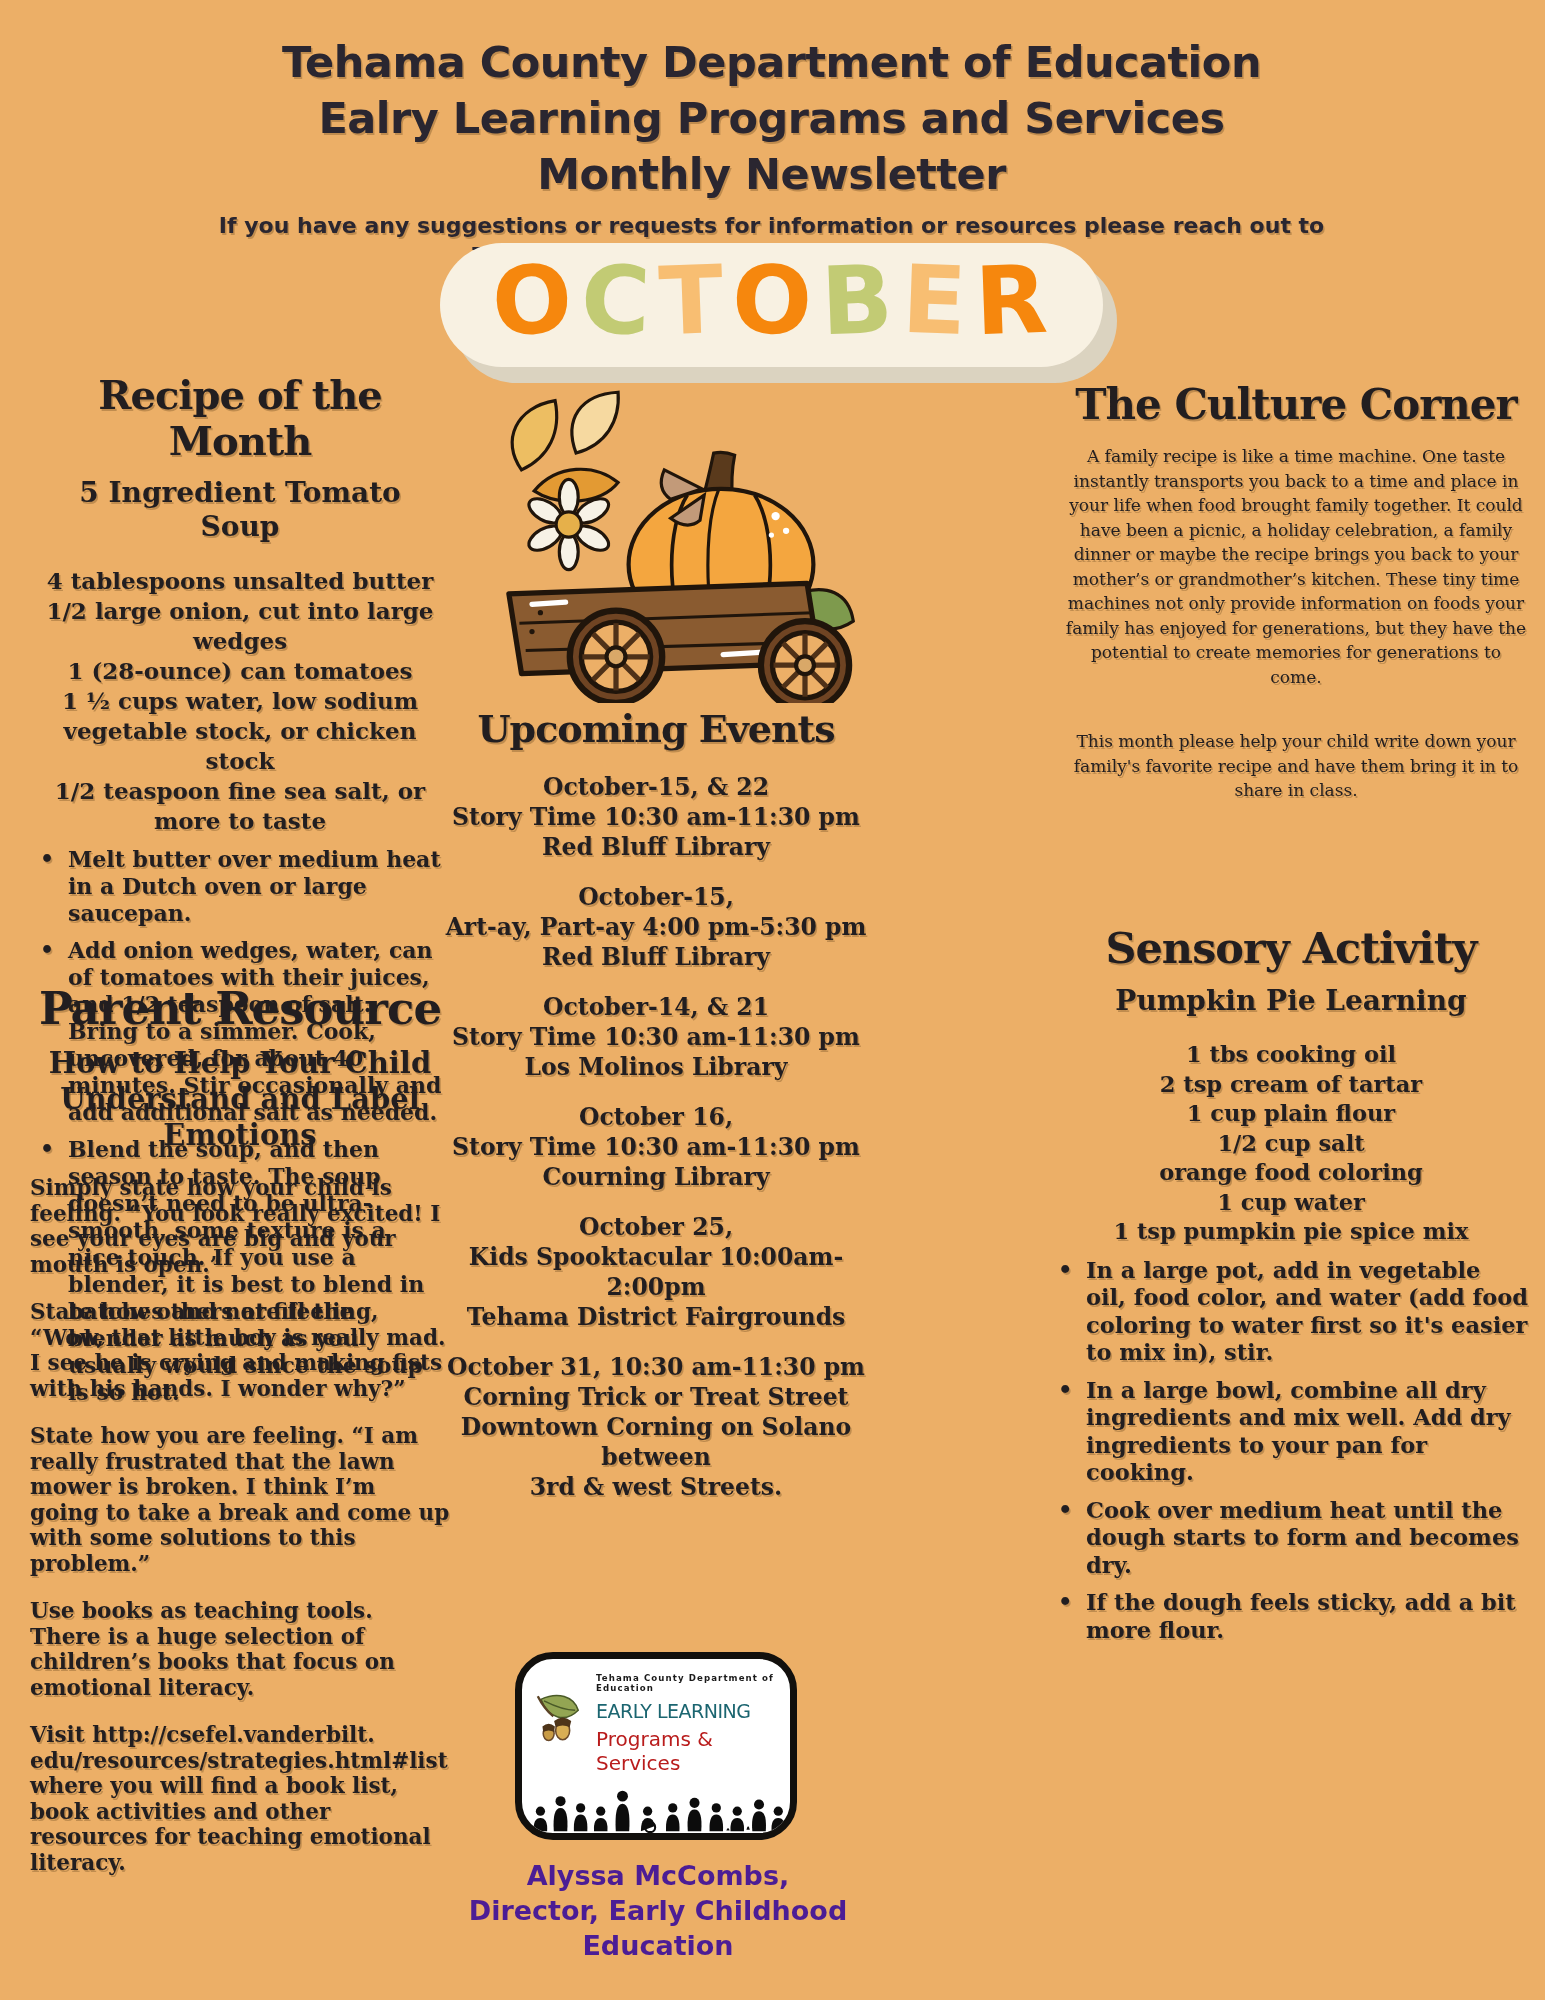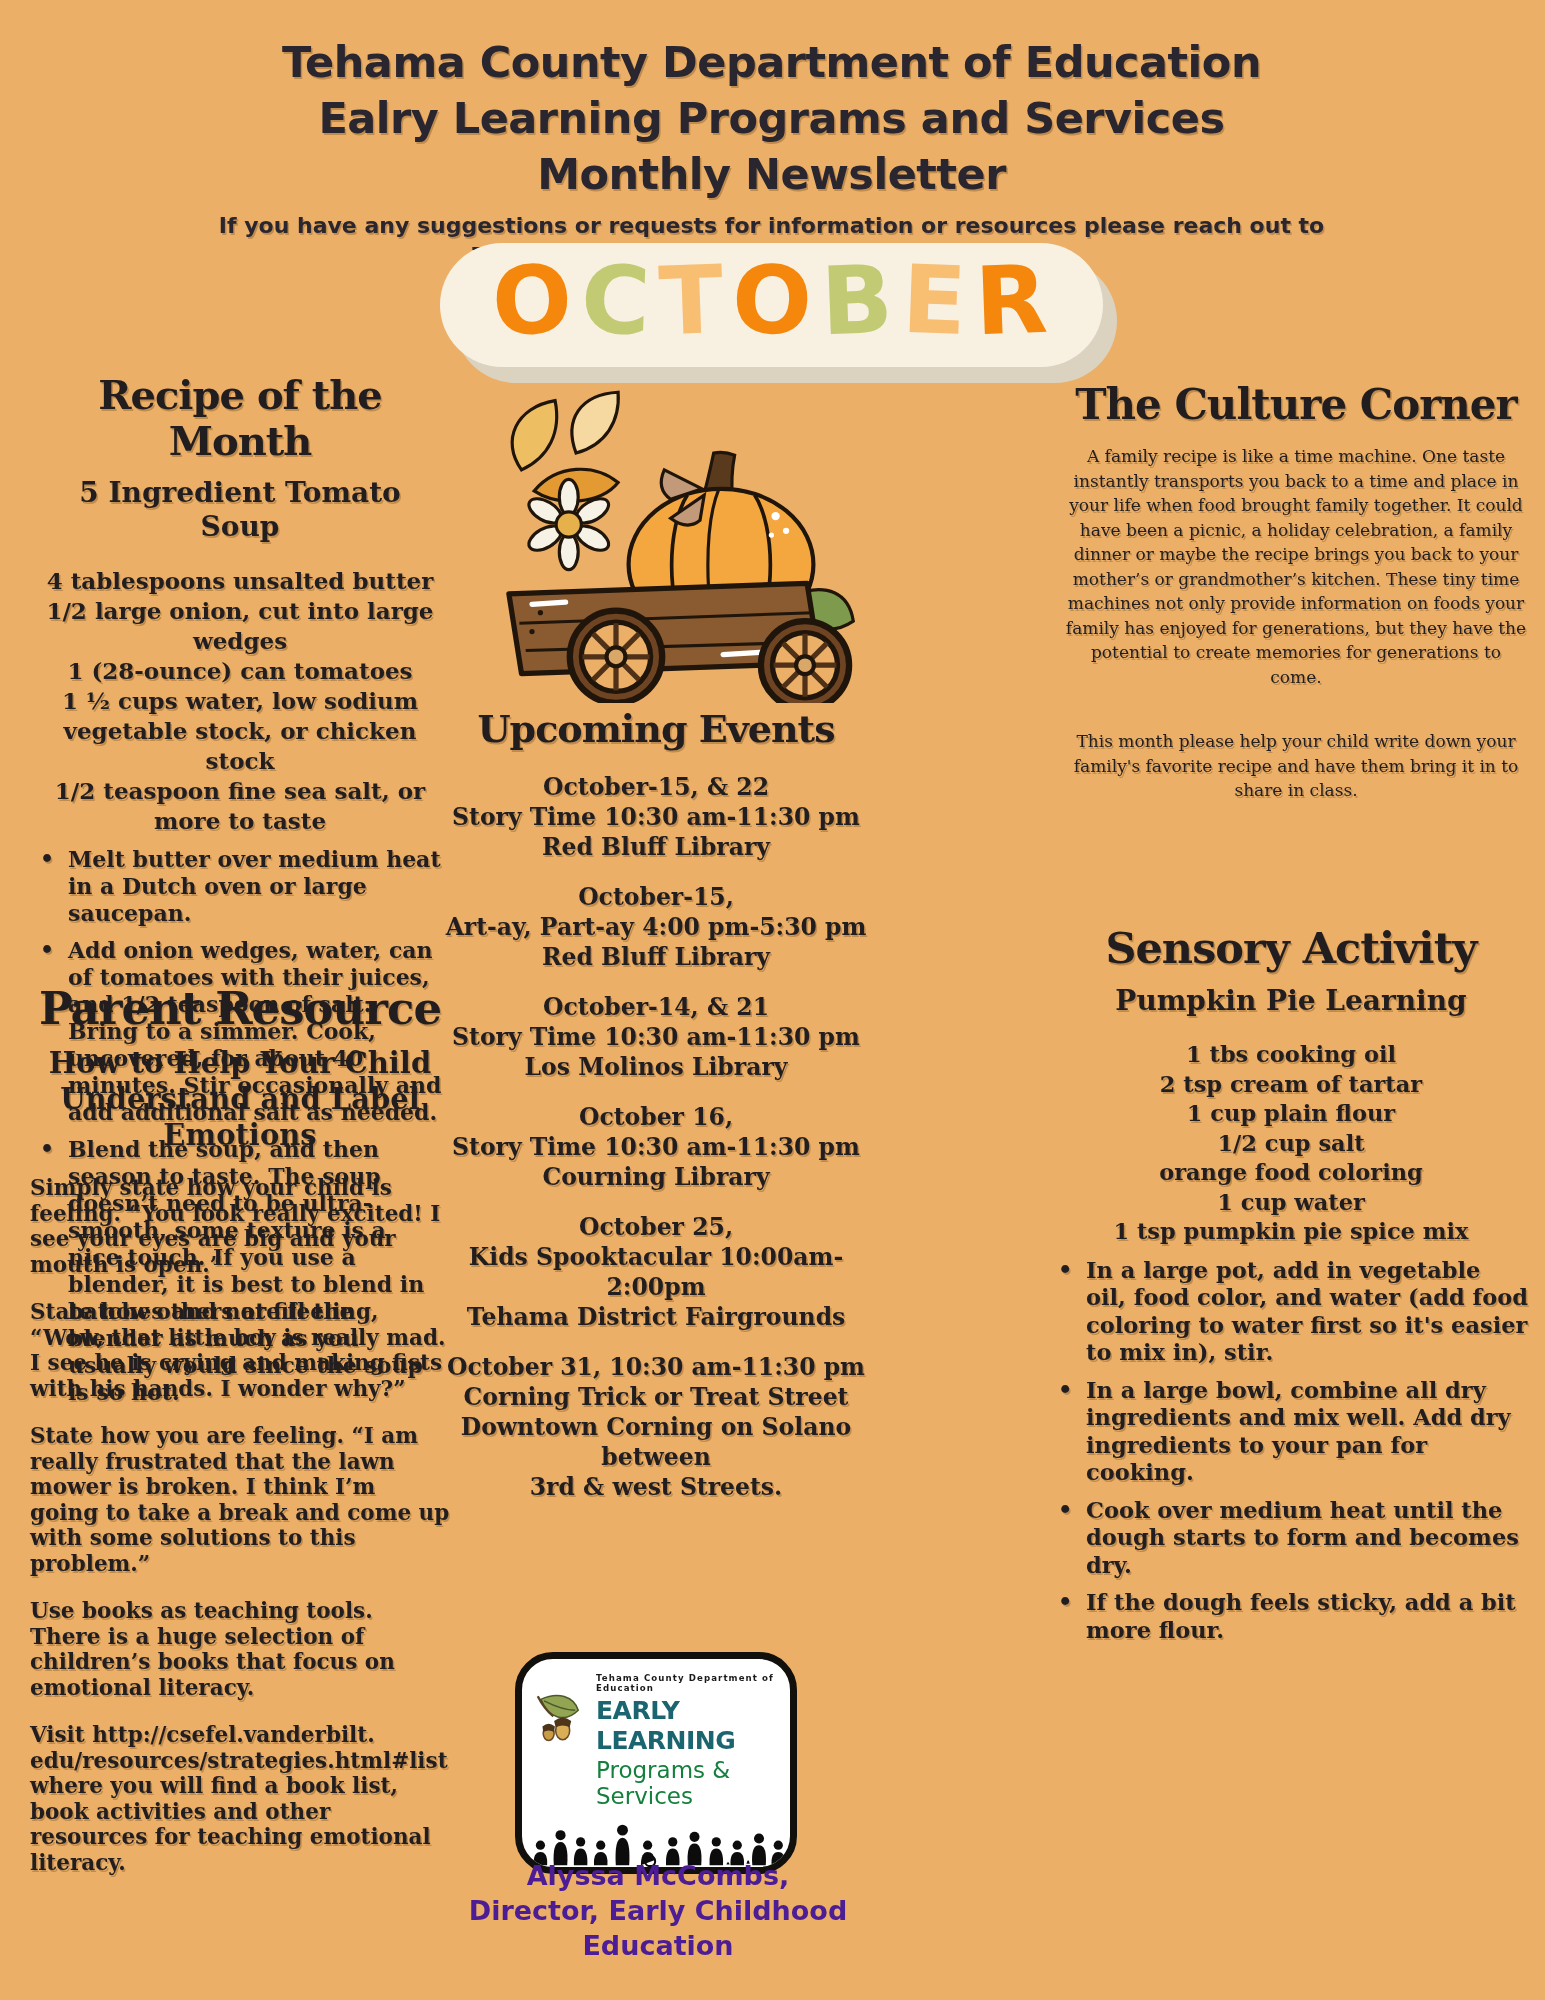--- a/index.html
+++ b/index.html
@@ -46,22 +46,22 @@
   .events-block{position:absolute;left:438px;top:706px;width:436px;text-align:center;}
   .events-title{font-size:38px;line-height:46px;}
   .event{margin-top:20px;font-size:23.5px;line-height:30px;font-weight:700;}
   .logo-wrap{position:absolute;left:438px;top:1652px;width:436px;text-align:center;}
   .logo-card{position:relative;display:inline-block;width:268px;background:#ffffff;border:7px solid #12100D;
              border-radius:38px;overflow:hidden;text-align:left;}
   .logo-inner{padding:14px 12px 0 12px;}
   .logo-acorn{position:absolute;left:8px;top:30px;}
   .logo-text{margin-left:62px;}
   .logo-org{font-family:"DejaVu Sans",sans-serif;font-weight:700;font-size:8.6px;letter-spacing:1.1px;color:#1A1A1A;}
-  .logo-title{font-family:"DejaVu Sans",sans-serif;font-weight:700;font-size:25px;line-height:30px;color:#1B6570;margin-top:3px;letter-spacing:-0.5px;}
-  .logo-sub{font-family:"DejaVu Sans",sans-serif;font-weight:400;font-size:23px;color:#15803d;margin-top:1px;}
+  .logo-title{font-family:"DejaVu Sans",sans-serif;font-weight:400;font-size:19px;line-height:30px;color:#1B6570;margin-top:3px;letter-spacing:-0.5px;}
+  .logo-sub{font-family:"DejaVu Sans",sans-serif;font-weight:400;font-size:20px;color:#b91c1c;margin-top:1px;}
   .logo-sil{display:block;margin-top:4px;}
   .signature{position:absolute;left:408px;top:1858px;width:500px;text-align:center;
              font-family:"DejaVu Sans",sans-serif;font-weight:800;font-size:27px;line-height:35px;color:#4c1d95;}
 
   
   .culture-block{position:absolute;left:1064px;top:380px;width:464px;text-align:center;}
   .culture-title{font-size:42px;line-height:50px;}
   .cp{font-size:17px;line-height:24.5px;font-weight:400;margin-top:14px;}
   .cp2{margin-top:40px;}
   .sensory-block{position:absolute;left:1054px;top:922px;width:474px;text-align:center;}

